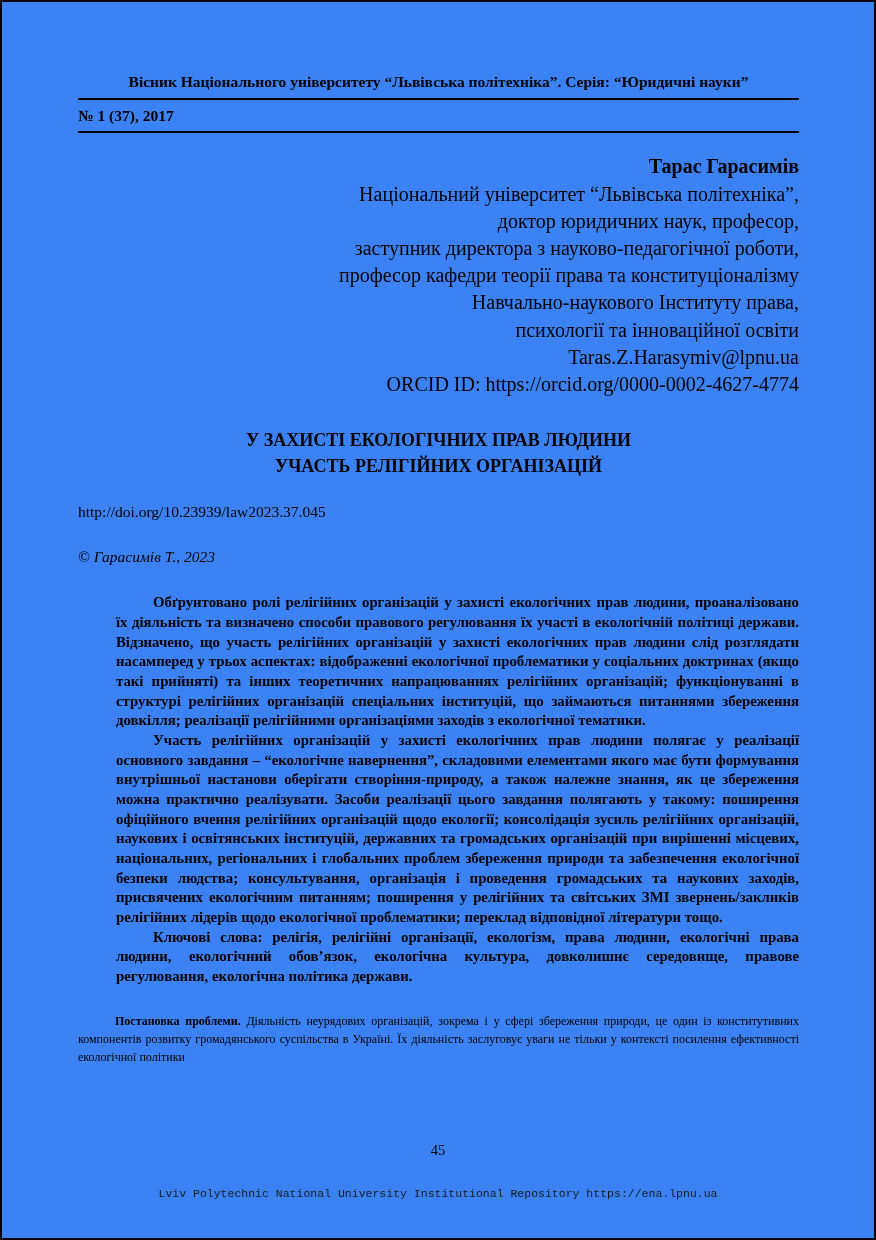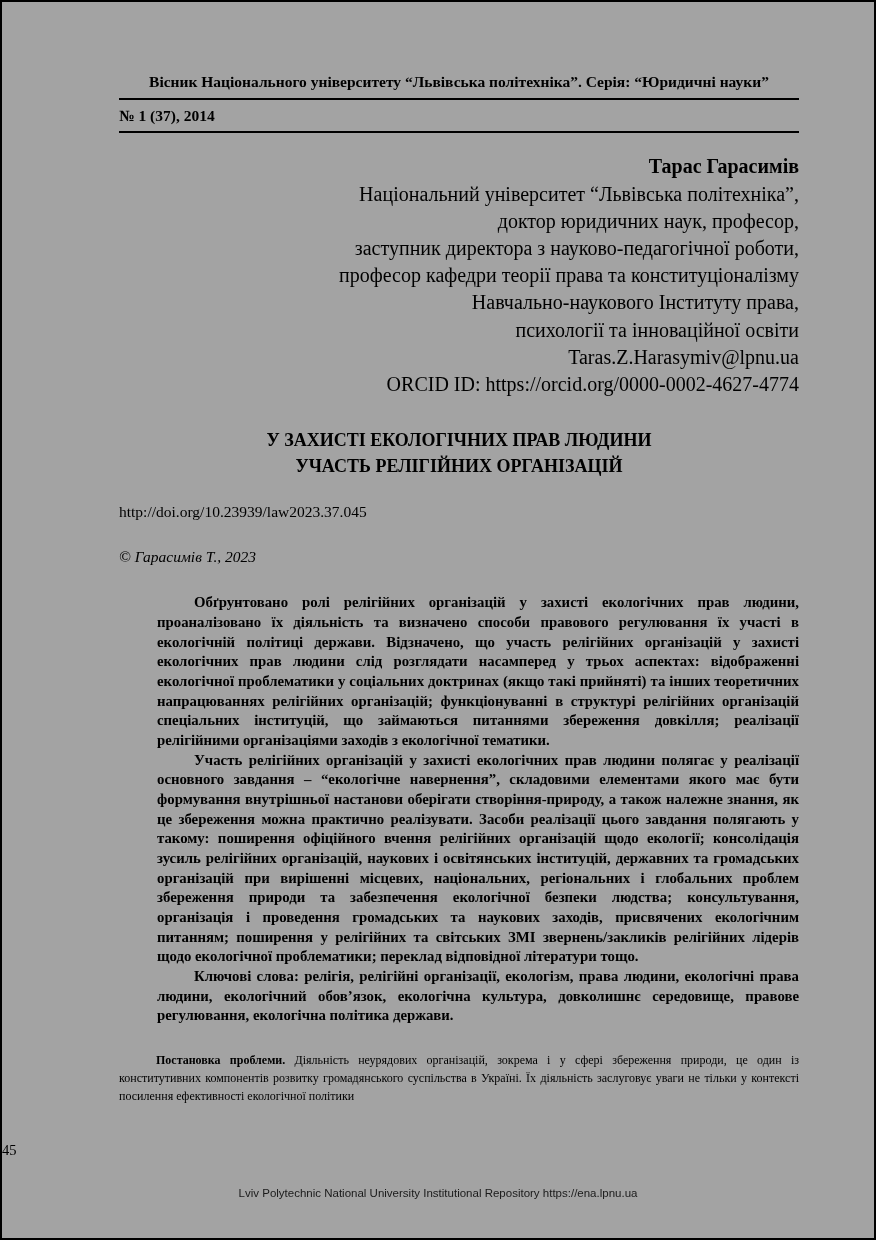--- a/index.html
+++ b/index.html
@@ -1,22 +1,21 @@
 <!DOCTYPE html>
 <html><head>
 <meta charset="utf-8">
 <style>
   * { box-sizing: border-box; }
   html, body { margin: 0; padding: 0; background: #ffffff; }
   .page {
     width: 876px; height: 1240px; margin: 0 auto; position: relative;
-    background: #a3a3a3; border: 2px solid #000;
+    background: #3b82f6; border: 2px solid #000;
     font-family: "Liberation Serif", "DejaVu Serif", serif; color: #000;
     overflow: hidden;
-    padding-left: 41px;
   }
   .content { padding: 70px 75px 0 76px; }
 
   .journal-title {
     font-weight: bold; text-align: center; font-size: 15.5px;
     line-height: 1.25; padding-bottom: 7px;
   }
   .rule { height: 0; border-top: 2px solid #000; }
   .journal-issue { font-weight: bold; font-size: 15.5px; padding: 7px 0 6px 0; }
 
@@ -33,36 +32,36 @@
 
   .abstract {
     margin-top: 27px; margin-left: 38px;
     font-weight: bold; font-size: 14.8px; line-height: 1.33; text-align: justify;
   }
   .abs-p { margin: 0; text-indent: 37px; }
 
   .body-p { margin: 25px 0 0 0; font-size: 12px; line-height: 1.5; text-align: justify; text-indent: 37px; }
   .lead { font-weight: bold; }
 
-  .page-number { position: absolute; left: 0; right: 0; top: 1140px; font-size: 14.5px; }
+  .page-number { position: absolute; left: 0; right: 0; top: 1140px; text-align: center; font-size: 14.5px; }
   .footer {
     position: absolute; left: 0; right: 0; top: 1185px; text-align: center;
-    font-family: Liberation Sans, sans-serif; font-size: 11.5px; color: #1a1a1a;
+    font-family: Liberation Mono, monospace; font-size: 11.5px; color: #1a1a1a;
   }
 </style>
 </head>
 <body>
 
 <div class="page">
   <div class="content">
 
     <div class="journal-header">
       <div class="journal-title">Вісник Національного університету “Львівська політехніка”. Серія: “Юридичні науки”</div>
       <div class="rule"></div>
-      <div class="journal-issue">№ 1 (37), 2014</div>
+      <div class="journal-issue">№ 1 (37), 2017</div>
       <div class="rule"></div>
     </div>
 
 
     <div class="author-block">
       <div class="author-name">Тарас Гарасимів</div>
       <div class="aff-line">Національний університет “Львівська політехніка”,</div>
       <div class="aff-line">доктор юридичних наук, професор,</div>
       <div class="aff-line">заступник директора з науково-педагогічної роботи,</div>
       <div class="aff-line">професор кафедри теорії права та конституціоналізму</div>

